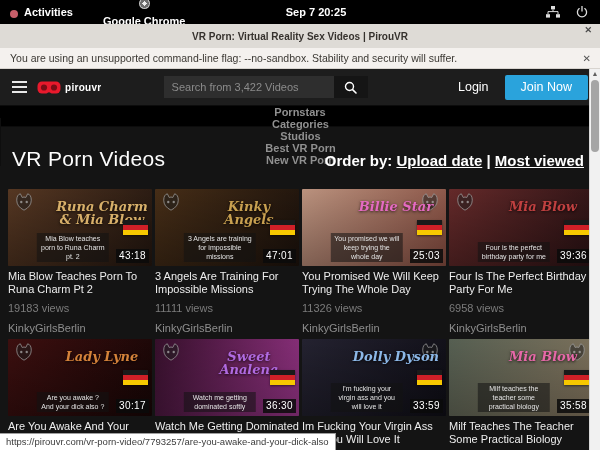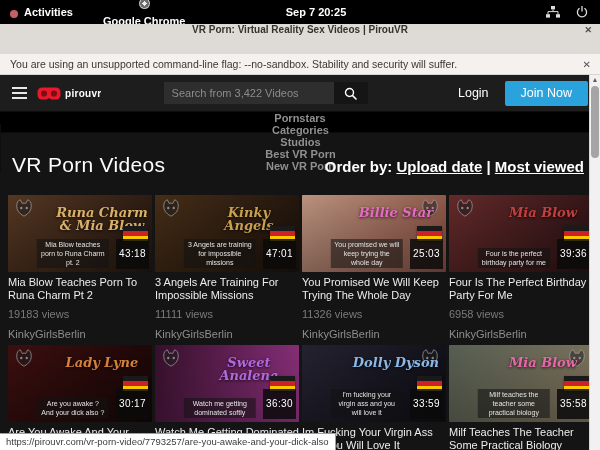--- a/index.html
+++ b/index.html
@@ -11,22 +11,22 @@
                font-size:11px; font-weight:bold; position:relative; }
   .activities { display:flex; align-items:flex-end; gap:6px; margin-left:10px; cursor:pointer; }
   .notif-dot { width:8px; height:8px; border-radius:50%; background:#c75f6a; }
   .chrome-entry { display:flex; align-items:center; gap:6px; margin-left:30px; cursor:pointer;flex-direction:column; }
   .chrome-ico { width:11px; height:11px; border-radius:50%;
                 background:radial-gradient(circle,#ececec 0 26%,#6d6d6d 28% 56%,#c2c2c2 58%); }
   .clock { position:absolute; left:50%; transform:translateX(-50%);padding-left:32px; }
   .tray { margin-left:auto; display:flex; align-items:center; gap:16px; margin-right:12px; }
 
   
-  .titlebar { height:30px; background:#dedbd6; color:#36322e; font-size:10px; font-weight:bold;
-              display:flex; justify-content:center; position:relative; }
+  .titlebar { height:24px; background:#dedbd6; color:#36322e; font-size:10px; font-weight:bold;
+              display:flex; align-items:center; justify-content:center; position:relative; }
   .titlebar-close { position:absolute; right:8px; top:1px; font-size:9px; color:#4a4a4a; cursor:pointer; }
 
   
   .infobar { height:21px; background:#f4f1ee; color:#3b3833; font-size:10.5px;
              display:flex; align-items:center; padding:0 10px; position:relative;
              border-bottom:1px solid #d8d4cf; }
   .infobar-close { position:absolute; right:9px; color:#555; font-size:10px; cursor:pointer; }
 
   
   .viewport { position:relative; height:390px; background:#141414; overflow:hidden; }
@@ -62,21 +62,21 @@
   .thumb { height:77px; position:relative; overflow:hidden; border-radius:1px; background:#222; }
   .thumb::after { content:""; position:absolute; inset:0; pointer-events:none;
                   background:linear-gradient(rgba(0,0,0,.05), rgba(0,0,0,.30)); }
   .overlay-name { position:absolute; top:11px; right:4px; width:64%; text-align:center; z-index:2;
                   font-family:"DejaVu Serif", serif; font-style:italic; font-weight:bold;
                   font-size:13px; line-height:13px; text-shadow:0 1px 3px rgba(0,0,0,.75); }
   .caption { position:absolute; bottom:4px; left:50%; transform:translateX(-60%); z-index:2;
              font-size:7px; line-height:9px; color:#e3e3e3; background:rgba(18,18,18,.55);
              padding:1px 3px; text-align:center; max-width:72%; }
   .duration { position:absolute; bottom:3px; right:3px; z-index:3; background:rgba(10,10,10,.85);
-              color:#fff; font-size:10px; line-height:14px; padding:8px 3px; letter-spacing:.4px; }
+              color:#fff; font-size:10px; line-height:14px; padding:0 3px; letter-spacing:.4px; }
   .mask-logo { position:absolute; top:3px; left:5px; opacity:.85; z-index:2; }
   .mask-logo.right { left:auto; right:5px; }
   .flag { position:absolute; top:40%; right:4px; width:25px; height:15px; z-index:2;
           display:flex; flex-direction:column; box-shadow:0 1px 2px rgba(0,0,0,.5); }
   .flag i { flex:1; }
   .flag i:nth-child(1){ background:#1a1a1a; } .flag i:nth-child(2){ background:#cf2027; }
   .flag i:nth-child(3){ background:#f7c800; }
   .v-title { margin-top:4px; font-size:11px; line-height:13px; color:#ededed; height:26px; overflow:hidden; }
   .v-views { margin-top:6px; font-size:11px; color:#7b7b7b; }
   .v-studio { margin-top:8px; font-size:11px; color:#8e8e8e; }

